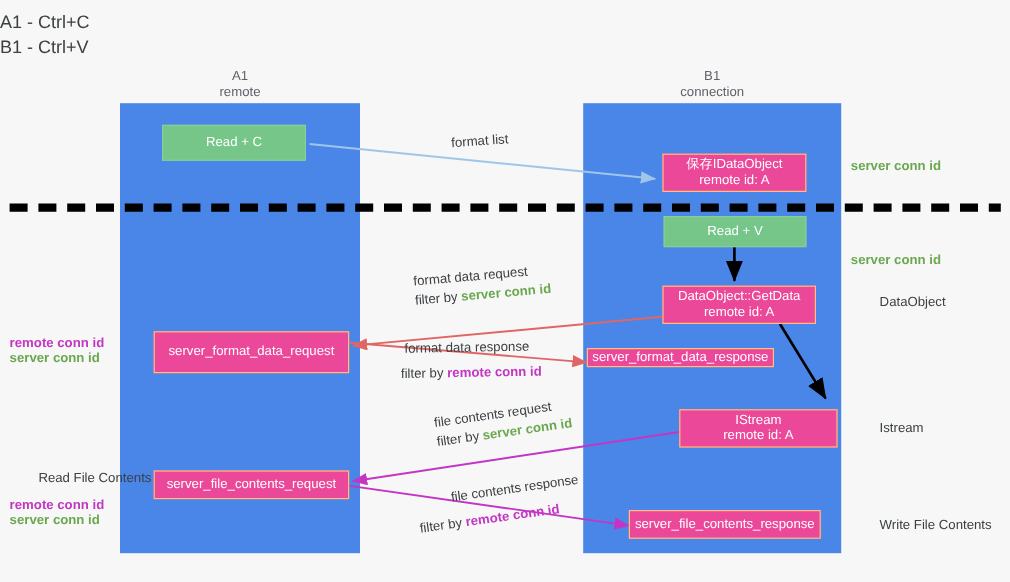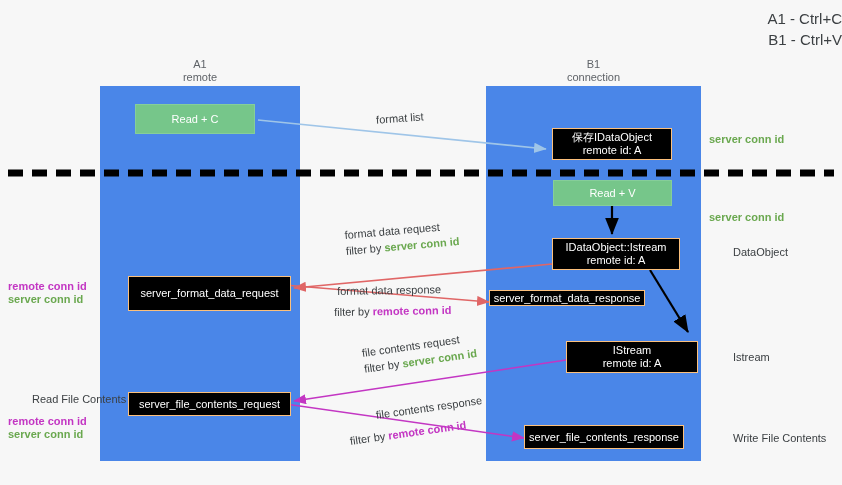--- a/index.html
+++ b/index.html
@@ -15,21 +15,21 @@
     color: #3c4043;
   }
   #stage { position: absolute; inset: 0; }
 
   
   #wires { position: absolute; left: 0; top: 0; width: 842px; height: 485px; }
 
   
   .title {
     position: absolute; left: 0; top: 8px; width: 842px;
-    text-align: right;
+    text-align: left;
     font-size: 15px; line-height: 21px; color: #3c4043;
     white-space: pre;
   }
 
   
   .col-head {
     position: absolute; text-align: center;
     font-size: 11px; line-height: 13px; color: #5f6368;
   }
   .col-head .l1 { display: block; }
@@ -45,21 +45,21 @@
     position: absolute;
     display: flex; flex-direction: column;
     align-items: center; justify-content: center;
     color: #ffffff;
     font-size: 11px; line-height: 13px;
     text-align: center;
     border: 1px solid rgba(255,255,255,0.35);
     white-space: pre-line;
   }
   .node.green { background: #76c68a; border-color: #86ce99; }
-  .node.orange { background: #000000; border-color: #fcc07c; }
+  .node.orange { background: #ec4899; border-color: #fcc07c; }
   .node .sub { font-size: 11px; line-height: 13px; }
 
   
   .lbl {
     position: absolute;
     font-size: 11px; line-height: 14px;
     color: #3c4043;
     white-space: nowrap;
   }
   .green-t { color: #6aa84f; font-weight: bold; }
@@ -126,21 +126,21 @@
   <div class="node orange" style="left:552px; top:128px; width:120px; height:32px;">
     <span>保存IDataObject</span>
     <span class="sub">remote id: A</span>
   </div>
 
   <div class="node green" style="left:553px; top:180px; width:119px; height:26px;">
     <span>Read + V</span>
   </div>
 
   <div class="node orange" style="left:552px; top:238px; width:128px; height:32px;">
-    <span>IDataObject::Istream</span>
+    <span>DataObject::GetData</span>
     <span class="sub">remote id: A</span>
   </div>
 
   <div class="node orange" style="left:566px; top:341px; width:132px; height:32px;">
     <span>IStream</span>
     <span class="sub">remote id: A</span>
   </div>
 
   <div class="node orange" style="left:128px; top:276px; width:163px; height:35px;">
     <span>server_format_data_request</span>

